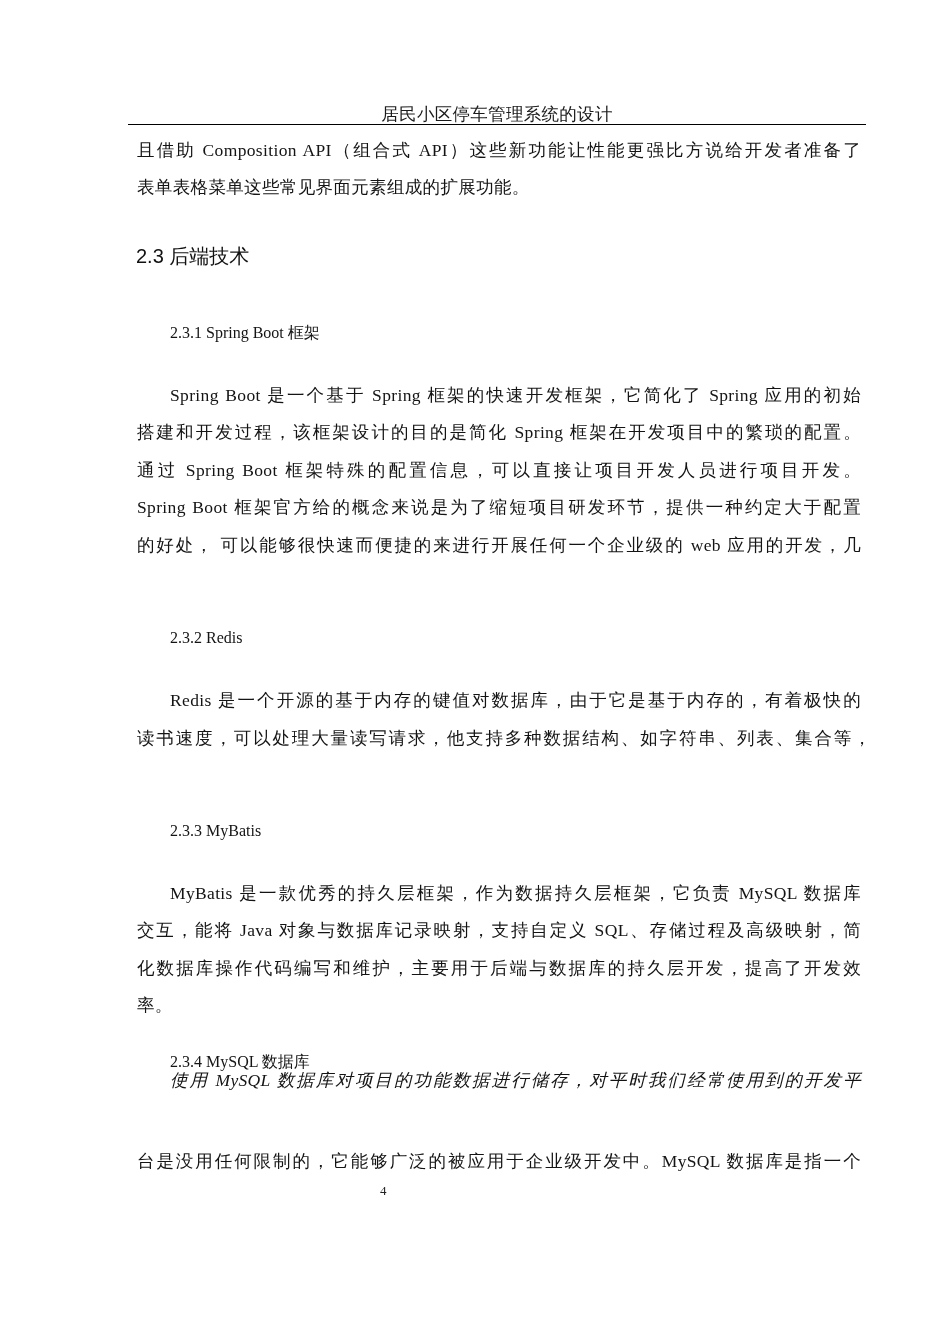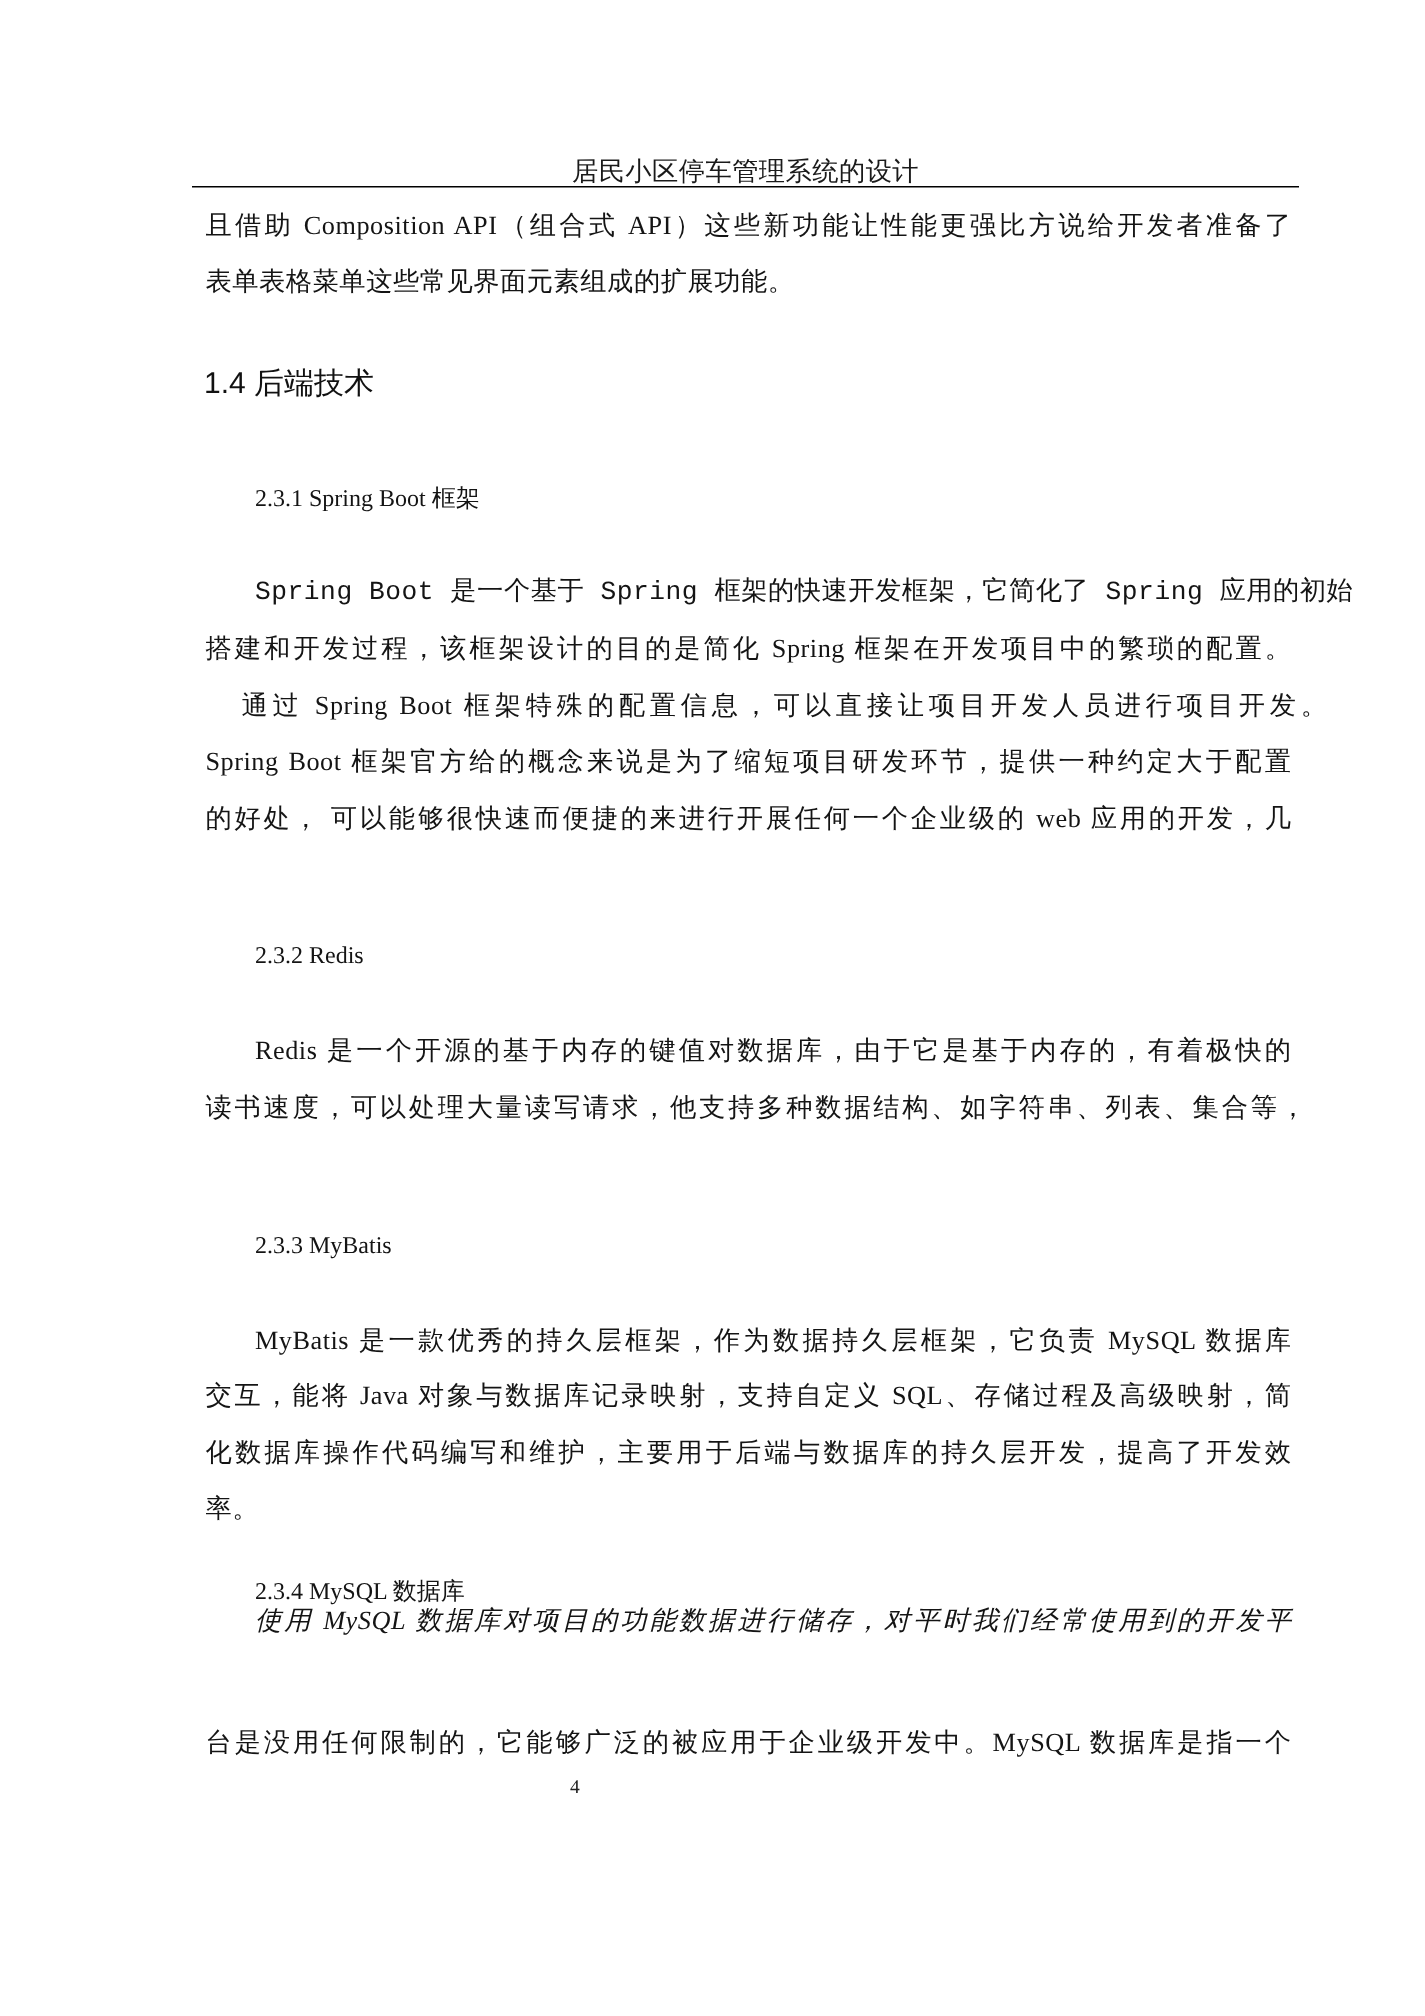--- a/index.html
+++ b/index.html
@@ -90,26 +90,26 @@
 <body>
 
 <div class="page">
 
   <div class="running-header">居民小区停车管理系统的设计</div>
   <div class="header-rule"></div>
 
   <div class="line justify" style="top:138px;">且借助 Composition API（组合式 API）这些新功能让性能更强比方说给开发者准备了</div>
   <div class="line" style="top:175px;">表单表格菜单这些常见界面元素组成的扩展功能。</div>
 
-  <div class="section-heading">1.4 后端技术</div>
+  <div class="section-heading">2.3 后端技术</div>
 
   <div class="sub-heading" style="top:321px;">2.3.1 Spring Boot 框架</div>
-  <div class="line indent justify" style="top:383px;font-family:Liberation Mono, monospace;">Spring Boot 是一个基于  Spring 框架的快速开发框架，它简化了  Spring 应用的初始</div>
+  <div class="line indent justify" style="top:383px;">Spring Boot 是一个基于  Spring 框架的快速开发框架，它简化了  Spring 应用的初始</div>
   <div class="line justify" style="top:420px;">搭建和开发过程，该框架设计的目的是简化 Spring 框架在开发项目中的繁琐的配置。</div>
-  <div class="line justify" style="top:458px;margin-left:24px;">通过 Spring Boot 框架特殊的配置信息，可以直接让项目开发人员进行项目开发。</div>
+  <div class="line justify" style="top:458px;">通过 Spring Boot 框架特殊的配置信息，可以直接让项目开发人员进行项目开发。</div>
   <div class="line justify" style="top:495px;">Spring Boot 框架官方给的概念来说是为了缩短项目研发环节，提供一种约定大于配置</div>
   <div class="line justify" style="top:533px;">的好处，  可以能够很快速而便捷的来进行开展任何一个企业级的 web 应用的开发，几</div>
 
   <div class="sub-heading" style="top:626px;text-align:right;">2.3.2 Redis</div>
   <div class="line indent justify" style="top:688px;">Redis 是一个开源的基于内存的键值对数据库，由于它是基于内存的，有着极快的</div>
   <div class="line justify" style="top:726px; width:734px;">读书速度，可以处理大量读写请求，他支持多种数据结构、如字符串、列表、集合等，</div>
 
   <div class="sub-heading" style="top:819px;">2.3.3 MyBatis</div>
   <div class="line justify" style="top:918px;">交互，能将 Java 对象与数据库记录映射，支持自定义 SQL、存储过程及高级映射，简</div>
   <div class="line indent justify" style="top:881px;">MyBatis 是一款优秀的持久层框架，作为数据持久层框架，它负责 MySQL 数据库</div>

